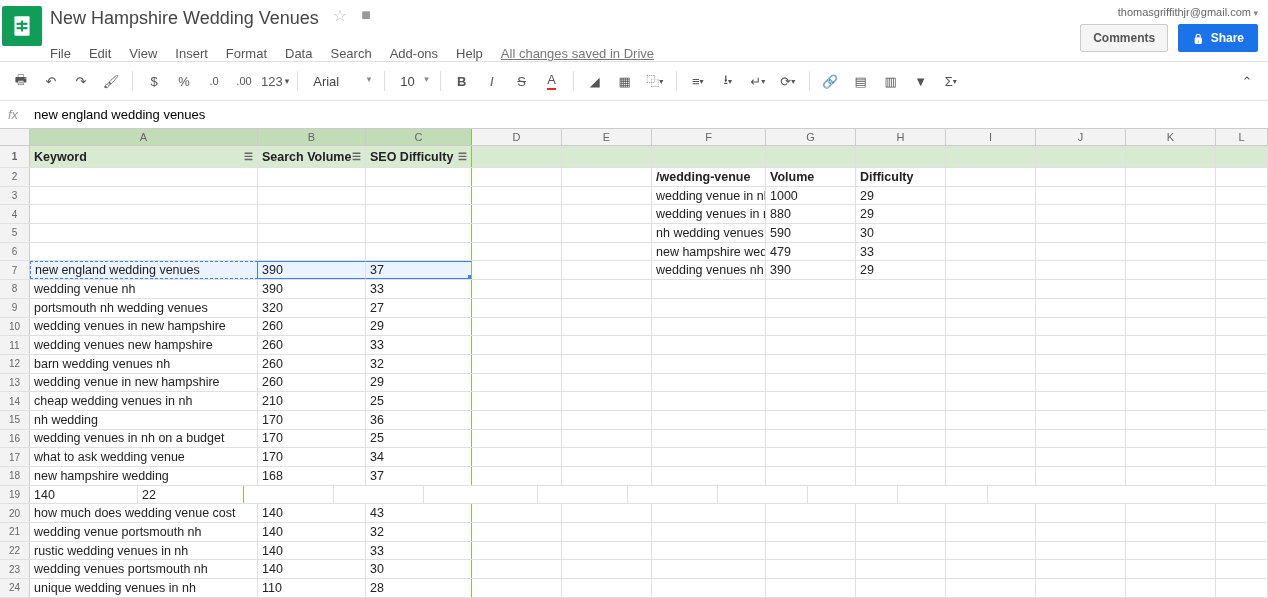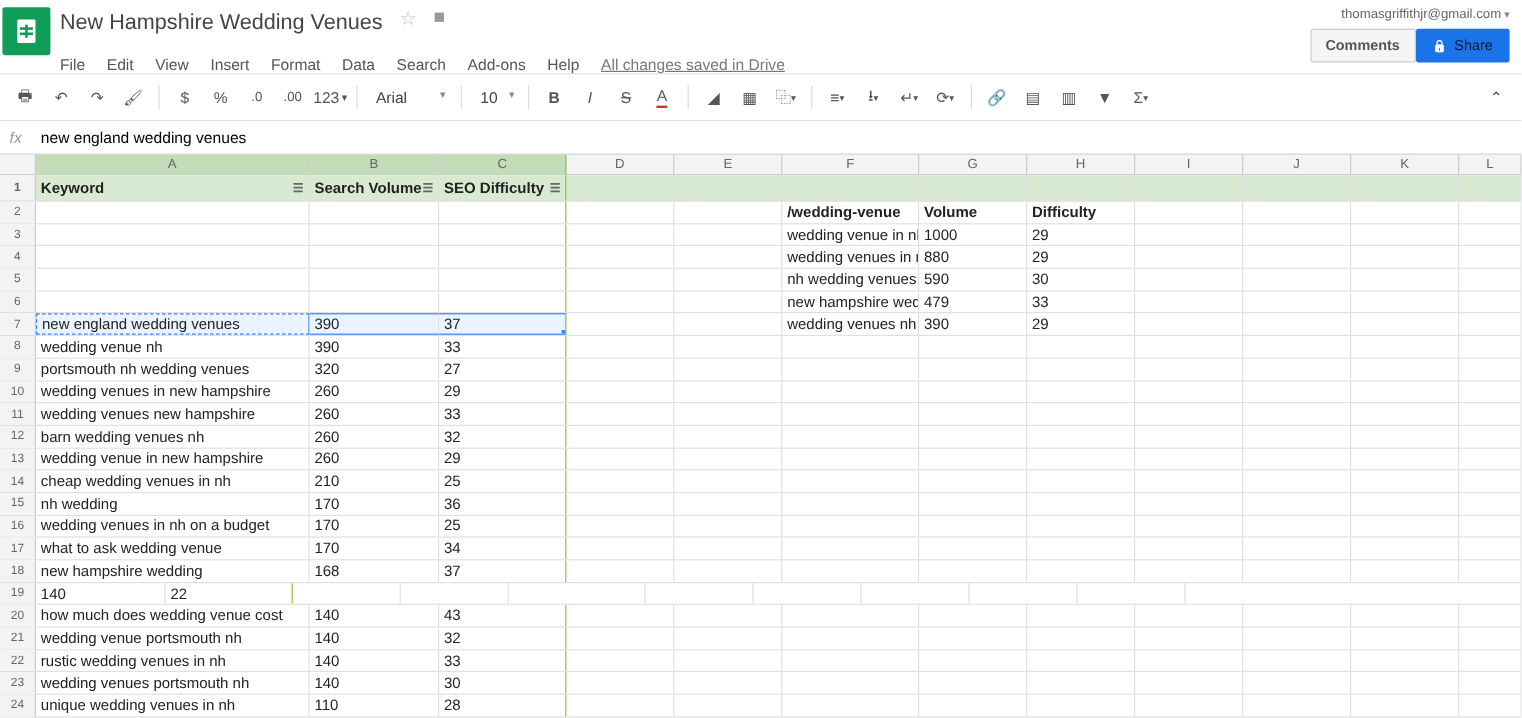--- a/index.html
+++ b/index.html
@@ -11,23 +11,23 @@
 .titlerow { display: flex; align-items: flex-start; gap: 14px; }
 .doctitle { font-size: 18px; color: #444; padding: 2px 0; }
 .star { color: #bbb; font-size: 16px; }
 .folder { color: #999; font-size: 16px; }
 .menubar { display: flex; gap: 18px; padding-top: 4px; font-size: 13px; color: #555; align-items:center;}
 .menubar span { cursor: pointer; margin-top: 11px; }
 .save-status { color: #777; text-decoration: underline; }
 .rightcontrols { display: flex; gap: 10px; }
 .email { font-size: 11px; color: #666; text-align: right; padding-bottom:6px;}
 .email::after { content:" ▾"; font-size:9px; color:#888;}
-.btns { display:flex; }
+.btns { display:flex; gap:10px; }
 .btn-comment { background: #f5f5f5; border: 1px solid #ccc; padding: 6px 12px; border-radius: 2px; font-size: 12px; font-weight:bold; color:#555;}
-.btn-share { background: #1a73e8; color: #0f172a; border: none; padding: 6px 14px; border-radius: 2px; font-size: 12px; font-weight:normal; display:flex; align-items:center; gap:6px;}
+.btn-share { background: #1a73e8; color: #ffffff; border: none; padding: 6px 14px; border-radius: 2px; font-size: 12px; font-weight:bold; display:flex; align-items:center; gap:6px;}
 .toolbar { display: flex; align-items: center; padding: 6px 8px; border-top: 1px solid #e0e0e0; border-bottom: 1px solid #e0e0e0; gap: 4px; }
 .toolbar .tbtn { width: 26px; height: 26px; display:flex; align-items:center; justify-content:center; color:#555; font-size:13px; cursor:pointer;}
 .toolbar .sep { width:1px; height:20px; background:#ddd; margin:0 4px;}
 .fontselect { border:1px solid transparent; padding:2px 20px 2px 6px; font-size:13px; color:#444; position:relative; min-width:70px;}
 .fontselect::after{content:"▾"; position:absolute; right:4px; font-size:9px; color:#888;}
 .sizeselect { border:1px solid transparent; padding:2px 16px 2px 6px; font-size:13px; color:#444; position:relative; min-width:30px;}
 .sizeselect::after{content:"▾"; position:absolute; right:2px; font-size:9px; color:#888;}
 .chev-up { margin-left:auto; color:#888; font-size:12px;}
 .formula-bar { display:flex; align-items:center; border-bottom:1px solid #ccc; padding:4px 8px; }
 .fx { font-style:italic; color:#999; font-size:13px; width:24px;}

